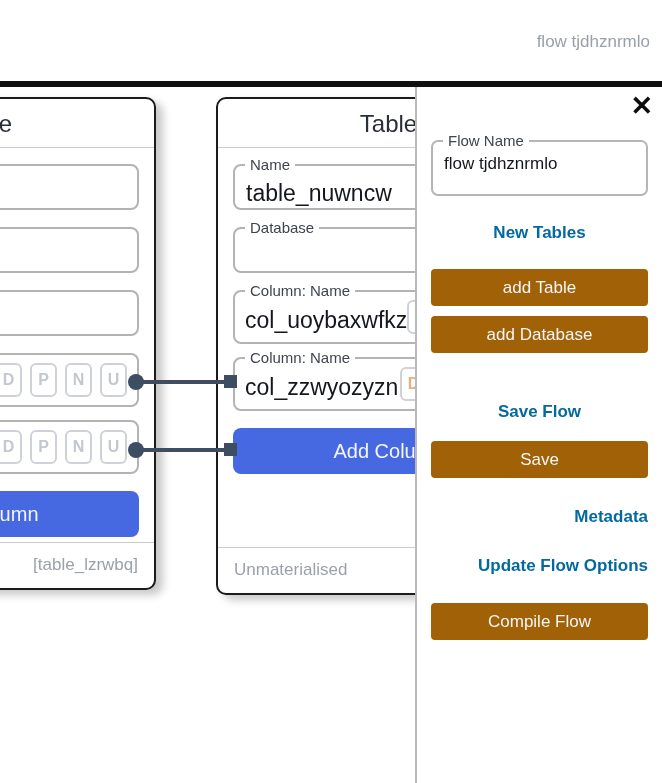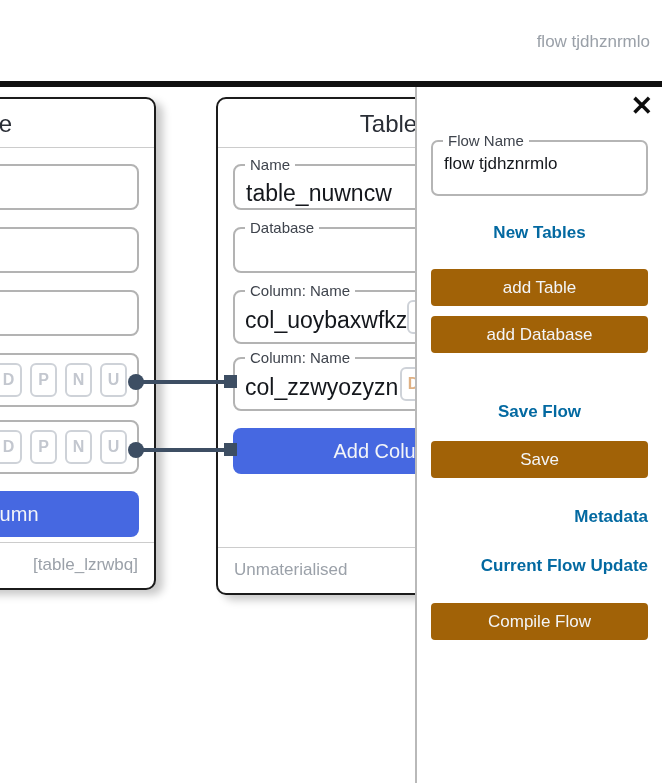--- a/index.html
+++ b/index.html
@@ -220,17 +220,17 @@
 
     <h3 class="side-heading mt27">New Tables</h3>
     <button class="side-btn mt26">add Table</button>
     <button class="side-btn mt10">add Database</button>
 
     <h3 class="side-heading mt31">Save Flow</h3>
     <button class="side-btn mt25">Save</button>
 
     <h3 class="side-heading mt29">Metadata</h3>
 
-    <h3 class="side-heading mt29">Current Flow Update</h3>
+    <h3 class="side-heading mt29">Update Flow Options</h3>
     <button class="side-btn mt27">Compile Flow</button>
   </aside>
 
 </div>
 
 </body></html>

